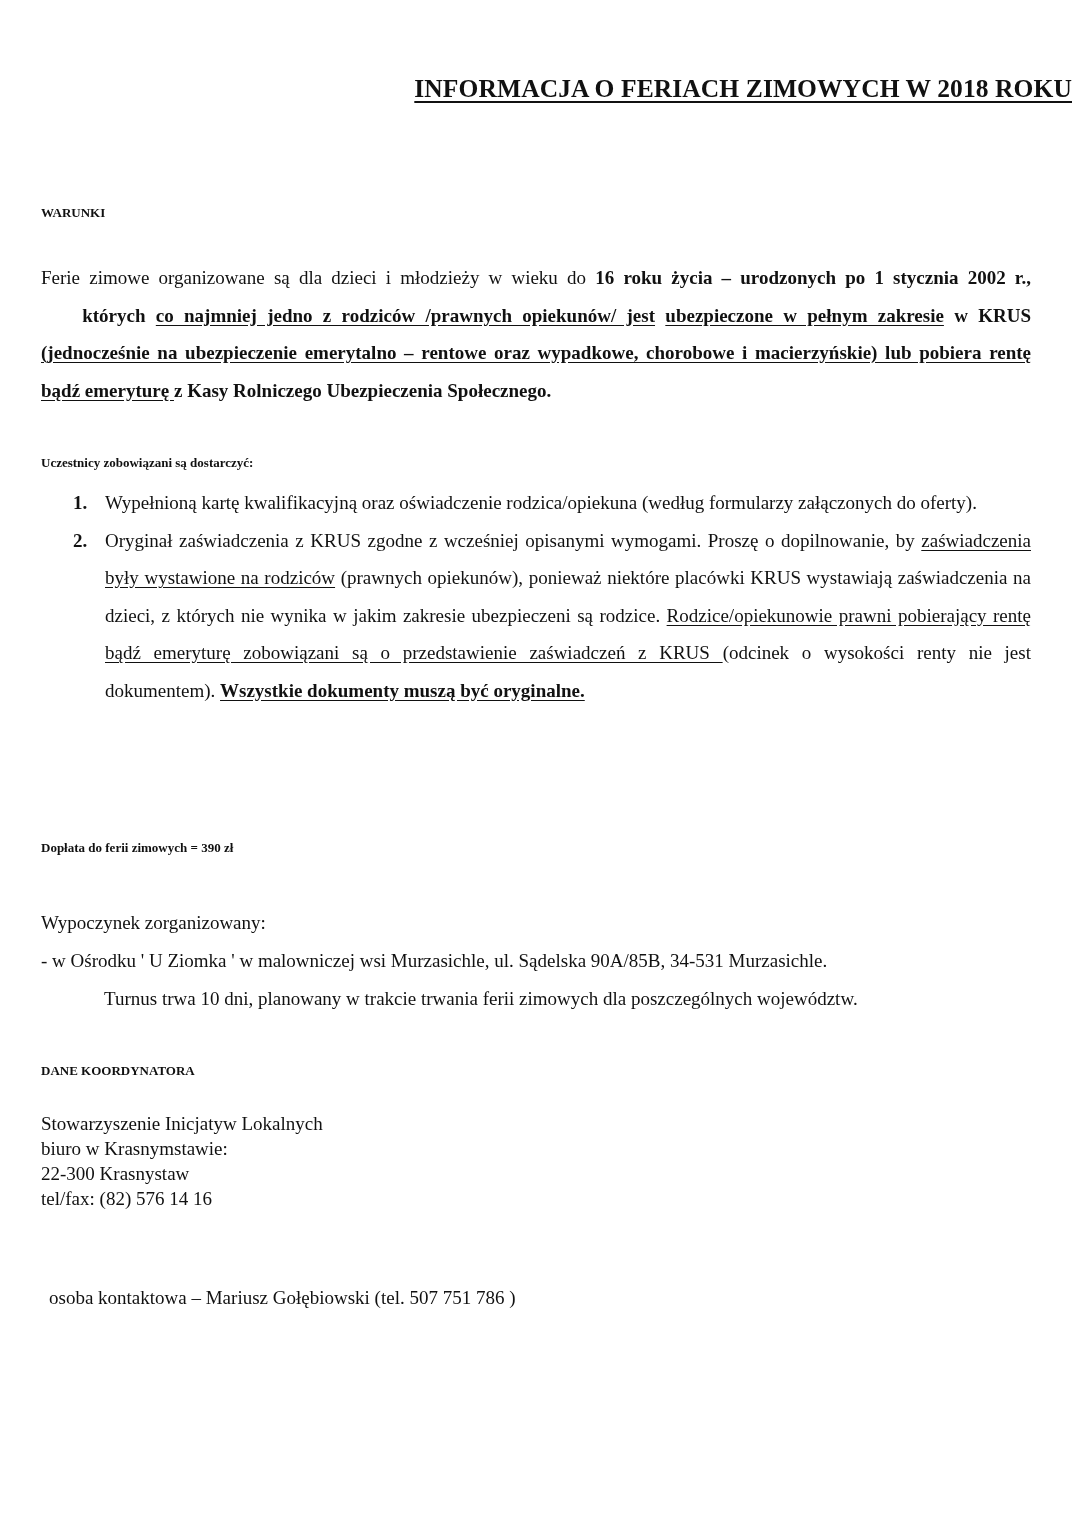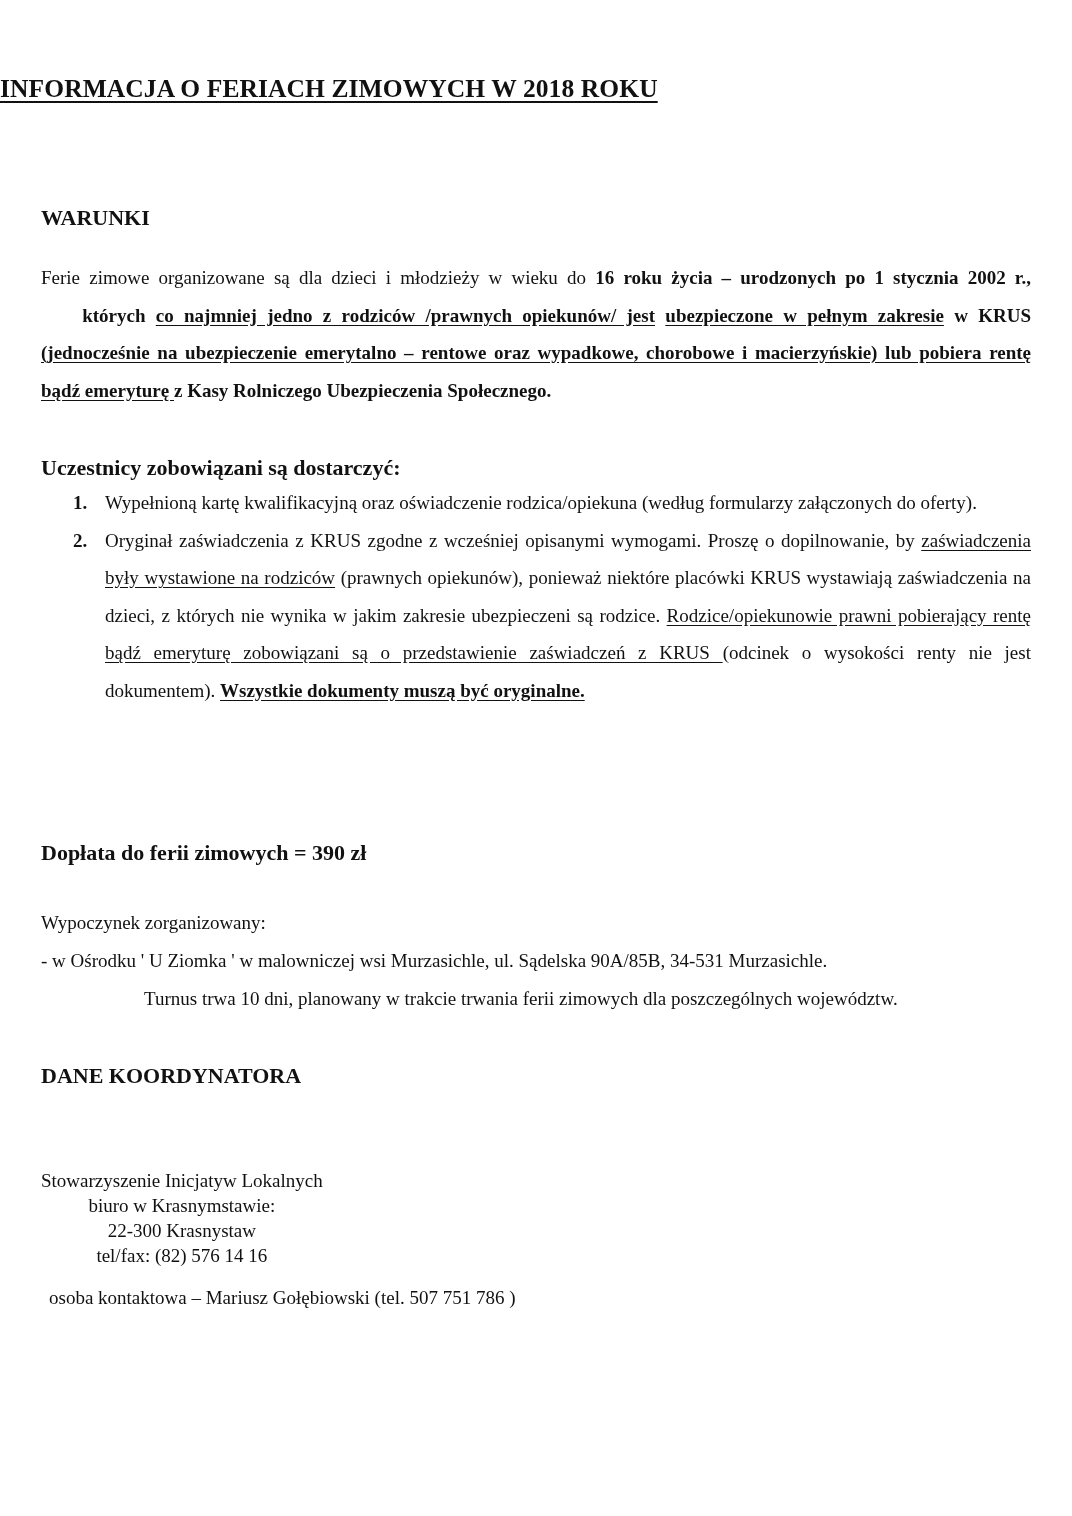--- a/index.html
+++ b/index.html
@@ -3,25 +3,25 @@
 <meta charset="utf-8">
 <style>
   html, body { margin: 0; padding: 0; background: #ffffff; }
   body {
     width: 1072px; height: 1516px; position: relative; overflow: hidden;
     font-family: "Liberation Serif", "DejaVu Serif", serif;
     color: #111111; font-size: 19px;
   }
   .abs { position: absolute; }
   .title {
-    left: 0; width: 1072px; top: 74px; text-align: left;
+    left: 0; width: 1072px; top: 74px; text-align: right;
     font-weight: bold; font-size: 25.5px; letter-spacing: 0.1px;
   }
   .title span { text-decoration: underline; text-decoration-thickness: 2px; text-underline-offset: 4px; }
-  .h { font-weight: bold; font-size: 22px; }
+  .h { font-weight: bold; font-size: 13px; }
   .par {
     left: 41px; width: 990px; line-height: 37.5px; text-align: justify;
   }
   b { font-weight: bold; }
   u { text-underline-offset: 3px; }
   .list { left: 73px; width: 958px; }
   .li { position: relative; padding-left: 32px; line-height: 37.5px; text-align: justify; }
   .li .num { position: absolute; left: 0; top: 0; font-weight: bold; }
   .plain { left: 41px; line-height: 25px; }
 </style>
@@ -48,24 +48,24 @@
   <div class="li">
     <span class="num">2.</span>
     <span>Oryginał zaświadczenia z KRUS zgodne z wcześniej opisanymi wymogami. Proszę o dopilnowanie, by </span><u>zaświadczenia były wystawione na rodziców</u><span> (prawnych opiekunów), ponieważ niektóre placówki KRUS wystawiają zaświadczenia na dzieci, z których nie wynika w jakim zakresie ubezpieczeni są rodzice. </span><u>Rodzice/opiekunowie prawni pobierający rentę bądź emeryturę zobowiązani są o przedstawienie zaświadczeń z KRUS </u><span>(odcinek o wysokości renty nie jest dokumentem). </span><b><u>Wszystkie dokumenty muszą być oryginalne.</u></b>
   </div>
 </div>
 
 <div class="abs h" style="left:41px; top:840px;">Dopłata do ferii zimowych = 390 zł</div>
 
 <div class="abs" style="left:41px; top:912px;">Wypoczynek zorganizowany:</div>
 <div class="abs" style="left:41px; top:950px;">- w Ośrodku ' U Ziomka ' w malowniczej wsi Murzasichle, ul. Sądelska 90A/85B, 34-531 Murzasichle.</div>
-<div class="abs" style="left:104px; top:988px;margin-left:40px;">Turnus trwa 10 dni, planowany w trakcie trwania ferii zimowych dla poszczególnych województw.</div>
+<div class="abs" style="left:104px; top:988px;">Turnus trwa 10 dni, planowany w trakcie trwania ferii zimowych dla poszczególnych województw.</div>
 
 <div class="abs h" style="left:41px; top:1063px;">DANE KOORDYNATORA</div>
 
-<div class="abs plain" style="top:1168px;text-align:center;">
+<div class="abs plain" style="top:1111px;">
   <div>Stowarzyszenie Inicjatyw Lokalnych</div>
   <div>biuro w Krasnymstawie:</div>
   <div>22-300 Krasnystaw</div>
   <div>tel/fax: (82) 576 14 16</div>
 </div>
 
 <div class="abs" style="left:49px; top:1287px;">osoba kontaktowa – Mariusz Gołębiowski (tel. 507 751 786 )</div>
 
 </body></html>

